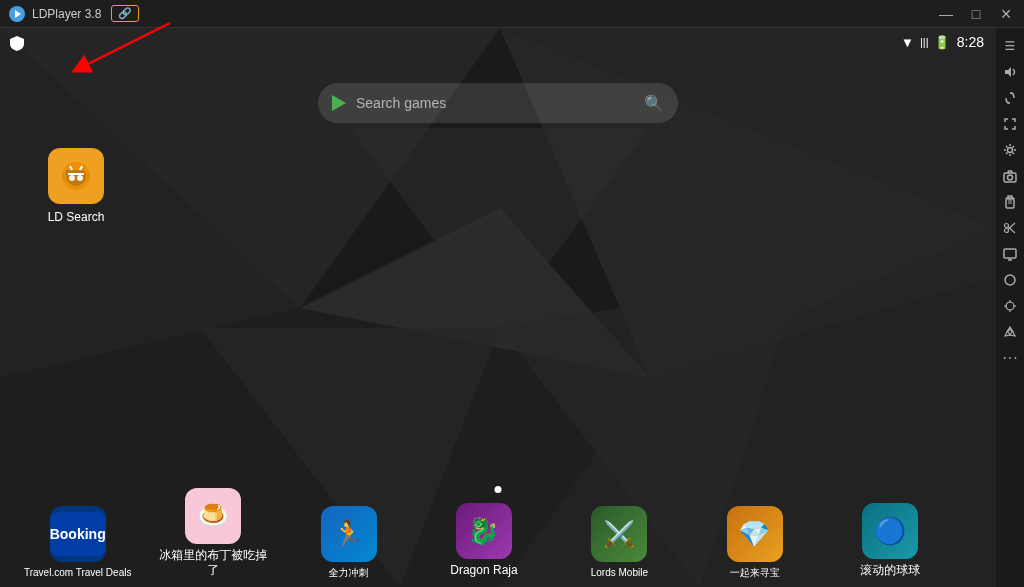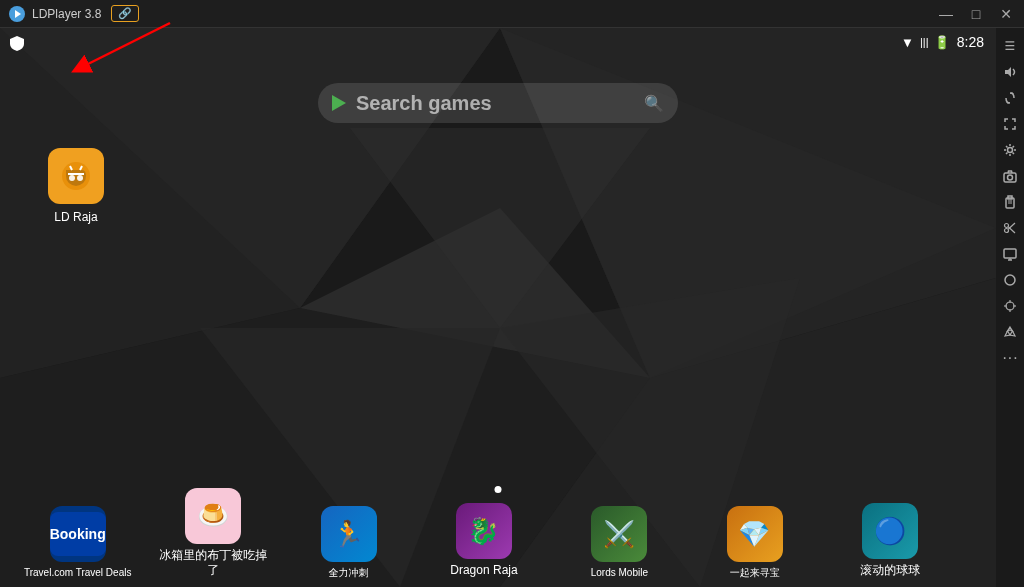--- a/index.html
+++ b/index.html
@@ -330,40 +330,40 @@
   </div>
 
   <div id="shield-icon">
     <svg width="18" height="18" viewBox="0 0 18 18">
         <path d="M9 2 L16 5 L16 10 Q16 15 9 17 Q2 15 2 10 L2 5 Z" fill="white"></path>
       </svg>
   </div>
 
   <div id="search-bar">
     <div id="play-store-triangle" style="width:0;height:0;border-top:8px solid transparent;border-bottom:8px solid transparent;border-left:14px solid #4CAF50;flex-shrink:0;"></div>
-    <span id="search-input-text" style="color:rgba(255,255,255,0.6);font-size:20px;flex:1;font-weight:bold;">Search games</span>
+    <span id="search-input-text" style="color:rgba(255,255,255,0.6);font-size:14px;flex:1;">Search games</span>
     <span id="search-mag" style="color:rgba(255,255,255,0.6);font-size:16px;">🔍</span>
   </div>
 
   <div id="desktop-icons">
 
 
     <div class="desktop-icon">
       <div class="desktop-icon-img" style="background:#f0a020;border-radius:12px;width:56px;height:56px;align-items:center;justify-content:center;display:flex;">
         <svg width="36" height="36" viewBox="0 0 36 36">
             <circle cx="18" cy="18" r="14" fill="#e8900a"></circle>
             <path d="M12 12 L24 12 Q28 12 28 18 Q28 26 18 28 Q8 26 8 18 L8 12 Z" fill="#1a1a1a" opacity="0.2"></path>
             <circle cx="14" cy="20" r="3" fill="white" opacity="0.9"></circle>
             <circle cx="22" cy="20" r="3" fill="white" opacity="0.9"></circle>
             <path d="M10 16 L26 16" stroke="white" stroke-width="2"></path>
             <path d="M14 12 L12 8" stroke="white" stroke-width="2"></path>
             <path d="M22 12 L24 8" stroke="white" stroke-width="2"></path>
           </svg>
       </div>
-      <span class="desktop-icon-label" style="color:white;font-size:12px;text-align:center;">LD Raja</span>
+      <span class="desktop-icon-label" style="color:white;font-size:12px;text-align:center;">LD Search</span>
     </div>
   </div>
 
   <div id="page-indicator">
     <span class="page-dot" style="width:7px;height:7px;border-radius:50%;background:white;display:inline-block;"></span>
   </div>
 
   <div id="bottom-apps">
 
     <div class="bottom-app">

